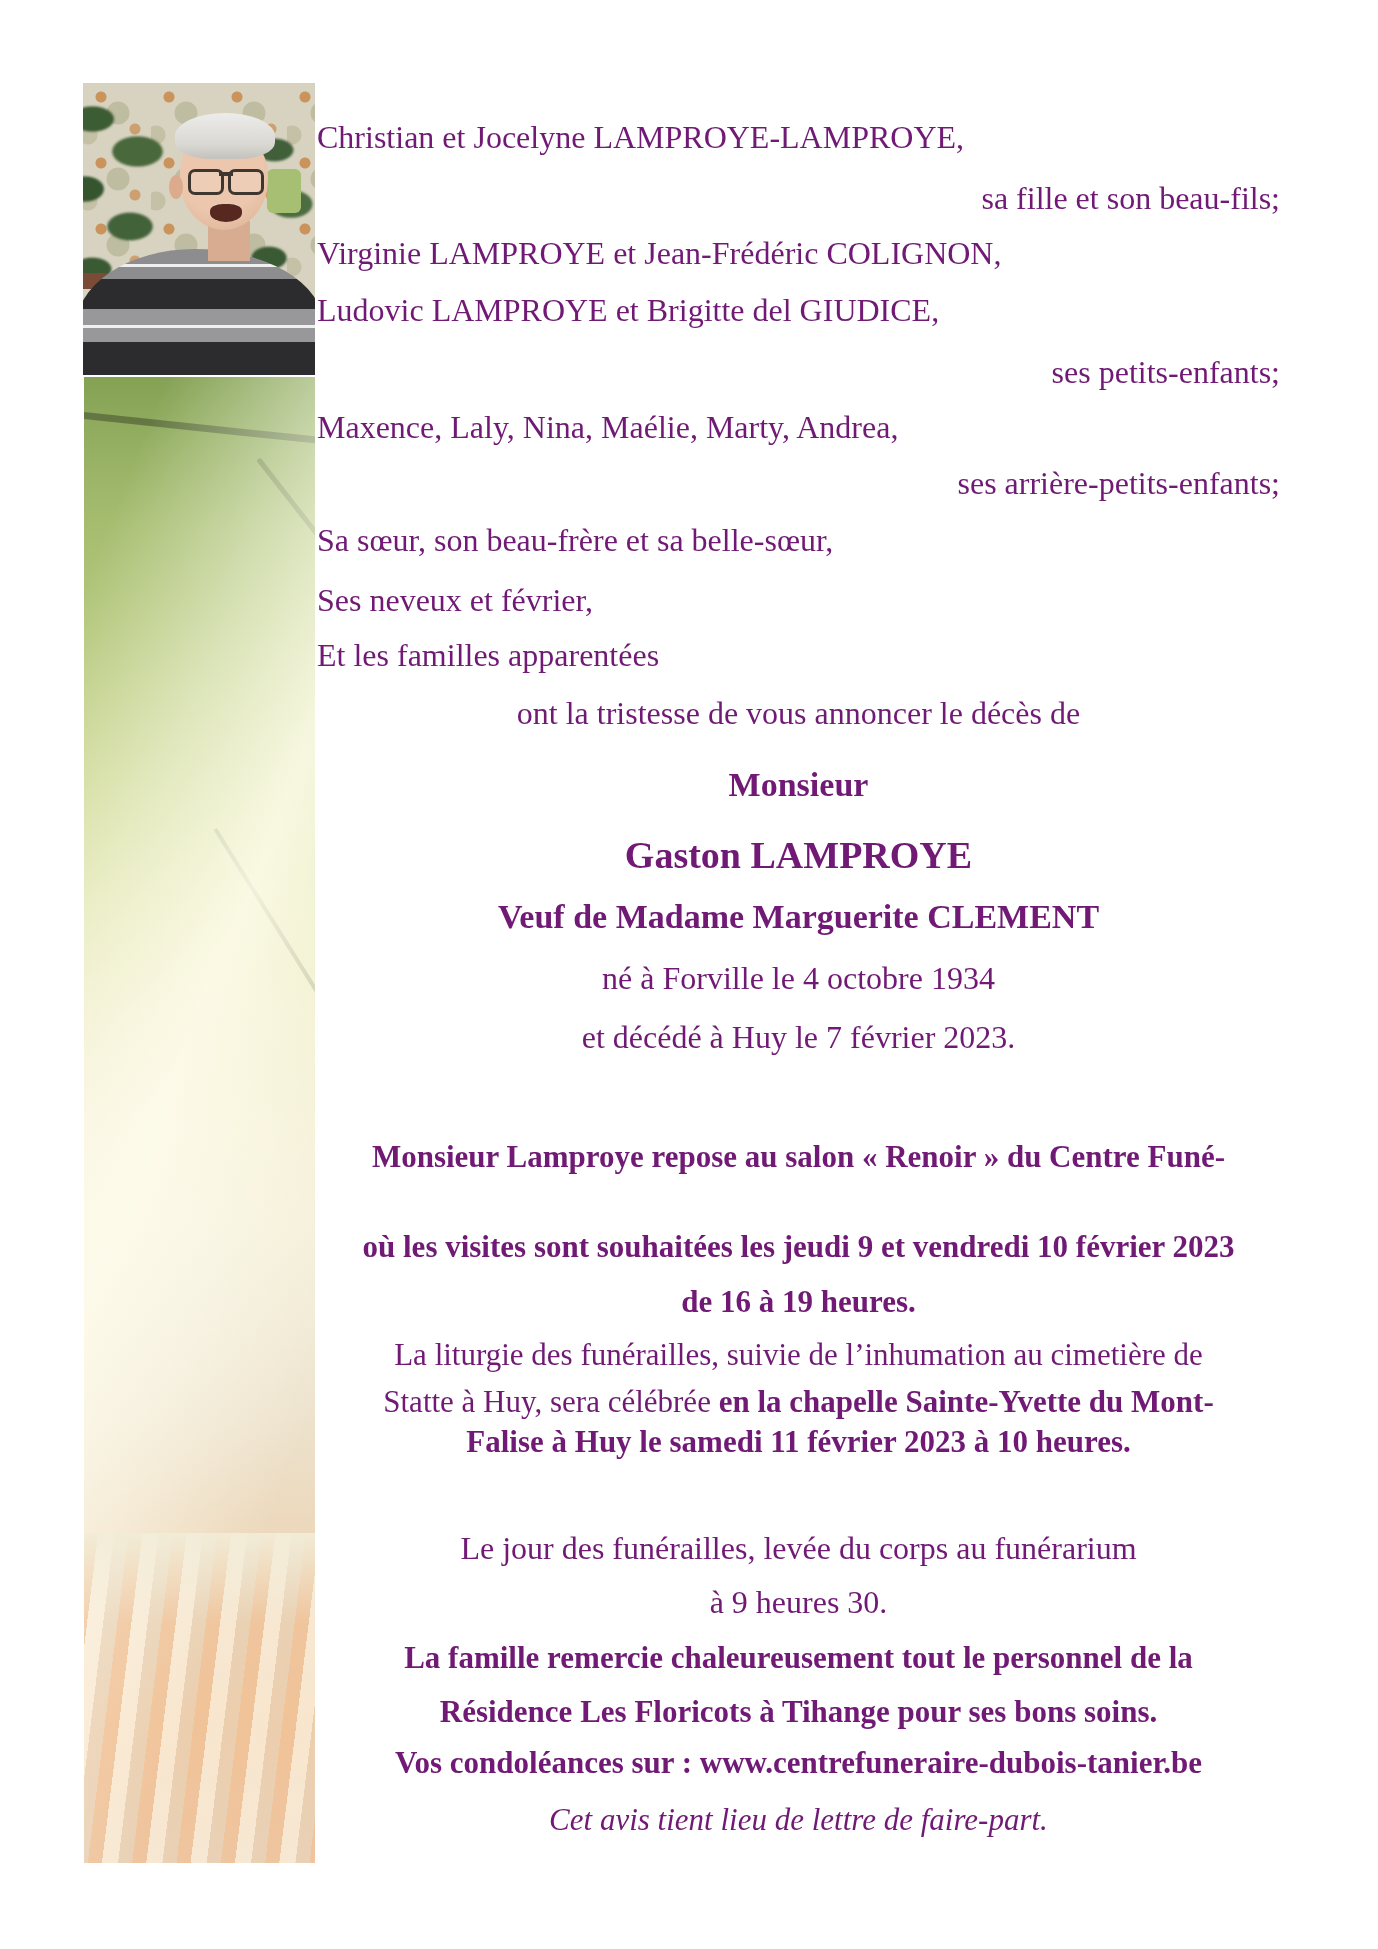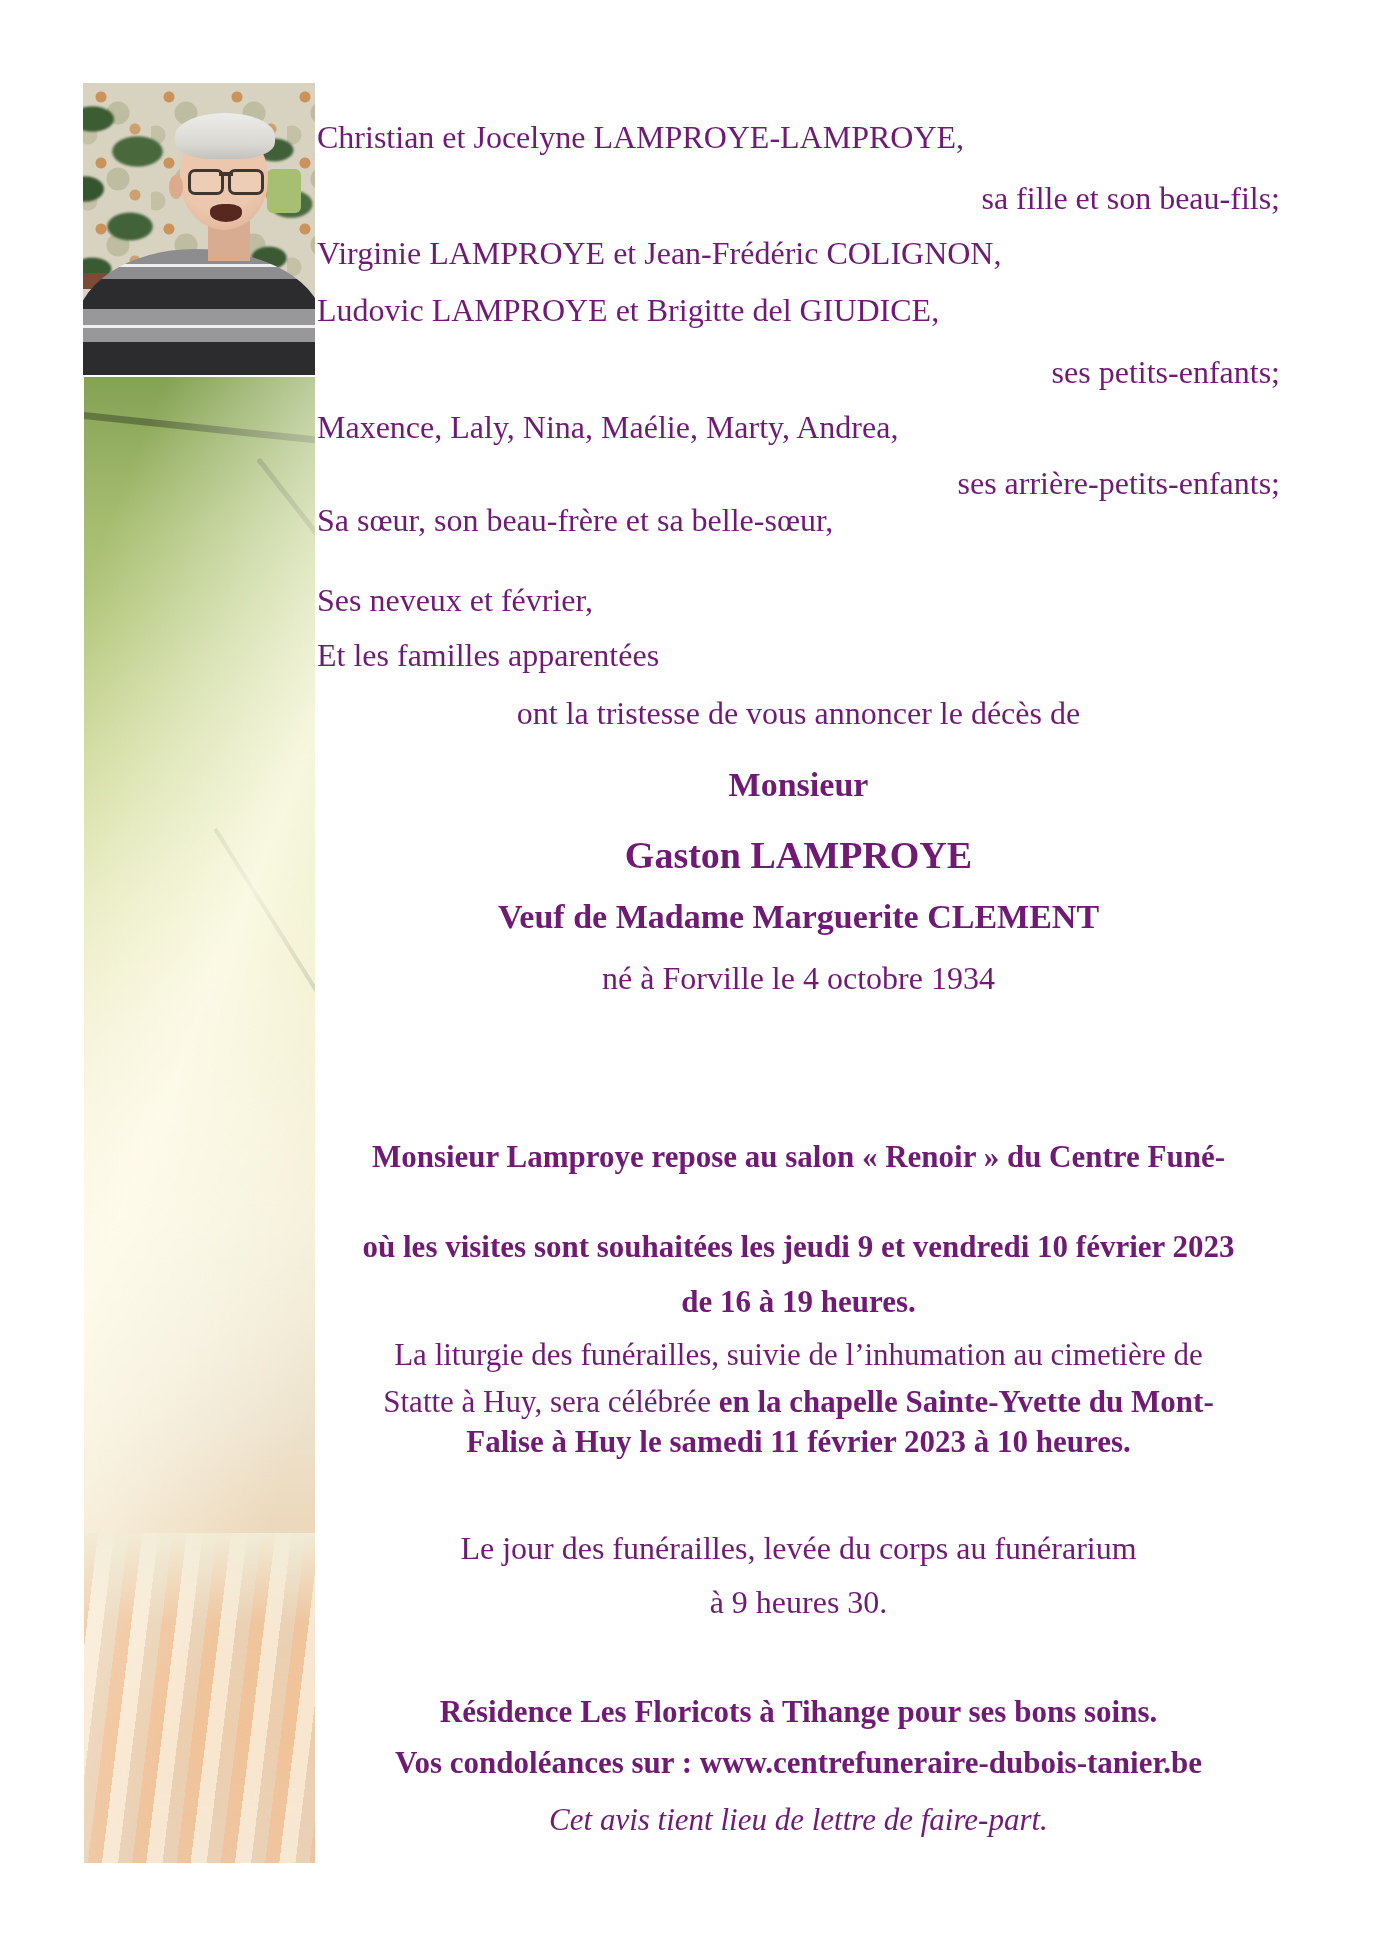--- a/index.html
+++ b/index.html
@@ -136,40 +136,42 @@
     <div class="path"></div>
   </div>
 
   <div class="line al" style="top:109px">Christian et Jocelyne LAMPROYE-LAMPROYE,</div>
   <div class="line ar" style="top:170px">sa fille et son beau-fils;</div>
   <div class="line al" style="top:225px">Virginie LAMPROYE et Jean-Frédéric COLIGNON,</div>
   <div class="line al" style="top:282px">Ludovic LAMPROYE et Brigitte del GIUDICE,</div>
   <div class="line ar" style="top:344px">ses petits-enfants;</div>
   <div class="line al" style="top:399px">Maxence, Laly, Nina, Maélie, Marty, Andrea,</div>
   <div class="line ar" style="top:455px">ses arrière-petits-enfants;</div>
-  <div class="line al" style="top:492px">Sa sœur, son beau-frère et sa belle-sœur,</div>
+  <div class="line al" style="top:512px">Sa sœur, son beau-frère et sa belle-sœur,</div>
   <div class="line al" style="top:572px">Ses neveux et février,</div>
   <div class="line ac" style="top:685px">ont la tristesse de vous annoncer le décès de</div>
   <div class="line al" style="top:627px">Et les familles apparentées</div>
 
   <div class="line ac b fs36" style="top:757px">Monsieur</div>
   <div class="line ac b fs38" style="top:827px">Gaston LAMPROYE</div>
   <div class="line ac b fs34" style="top:889px">Veuf de Madame Marguerite CLEMENT</div>
   <div class="line ac" style="top:950px">né à Forville le 4 octobre 1934</div>
+  <div class="line ac" style="top:1009px">et décédé à Huy le 7 février 2023.</div>
 
   <div class="line ac b fs31" style="top:1129px">Monsieur Lamproye repose au salon « Renoir » du Centre Funé-</div>
   <div class="line ac b fs31" style="top:1219px">où les visites sont souhaitées les jeudi 9 et vendredi 10 février 2023</div>
   <div class="line ac b fs31" style="top:1274px">de 16 à 19 heures.</div>
 
   <div class="line ac fs31" style="top:1327px">La liturgie des funérailles, suivie de l’inhumation au cimetière de</div>
   <div class="line ac fs31" style="top:1374px"><span>Statte à Huy, sera célébrée </span> <span class="b">en la chapelle Sainte-Yvette du Mont-</span></div>
   <div class="line ac b fs31" style="top:1414px">Falise à Huy le samedi 11 février 2023 à 10 heures.</div>
 
   <div class="line ac" style="top:1520px">Le jour des funérailles, levée du corps au funérarium</div>
   <div class="line ac" style="top:1574px">à 9 heures 30.</div>
 
+  <div class="line ac b fs31" style="top:1630px">La famille remercie chaleureusement tout le personnel de la</div>
   <div class="line ac b fs31" style="top:1684px">Résidence Les Floricots à Tihange pour ses bons soins.</div>
 
   <div class="line ac b fs31" style="top:1735px">Vos condoléances sur : www.centrefuneraire-dubois-tanier.be</div>
 
   <div class="line ac it fs31" style="top:1792px">Cet avis tient lieu de lettre de faire-part.</div>
 
 </div>
 
 </body></html>

